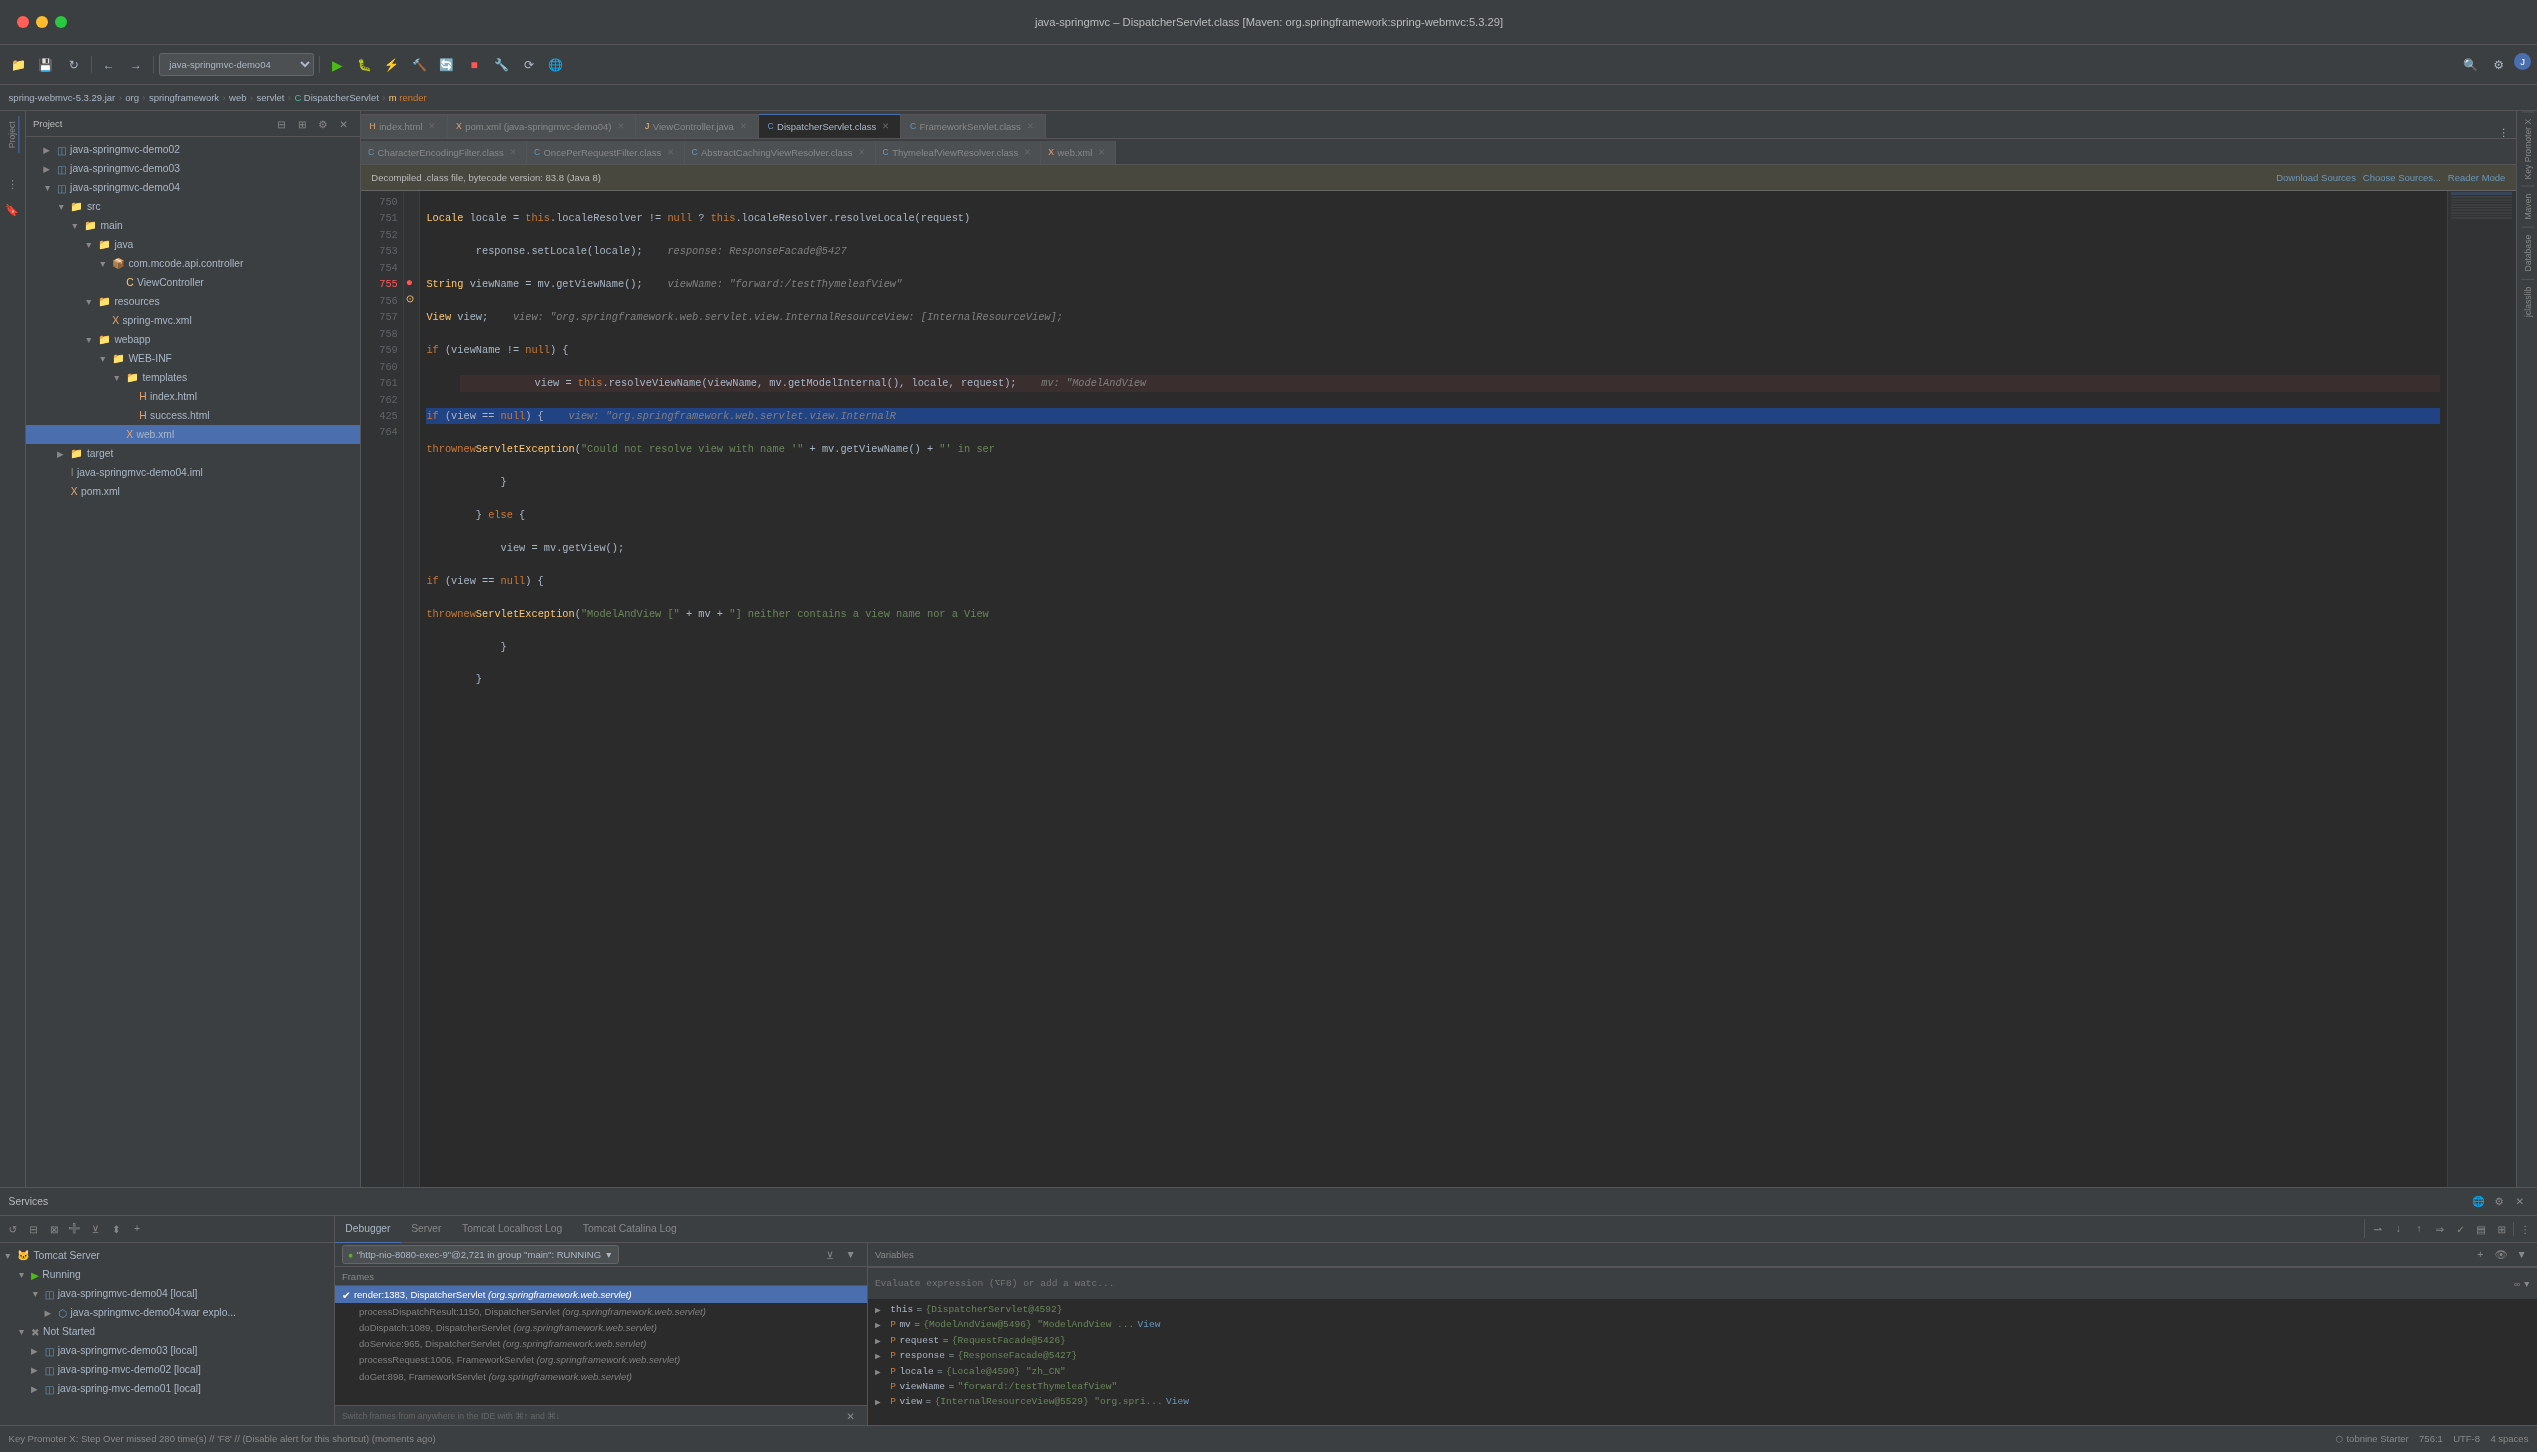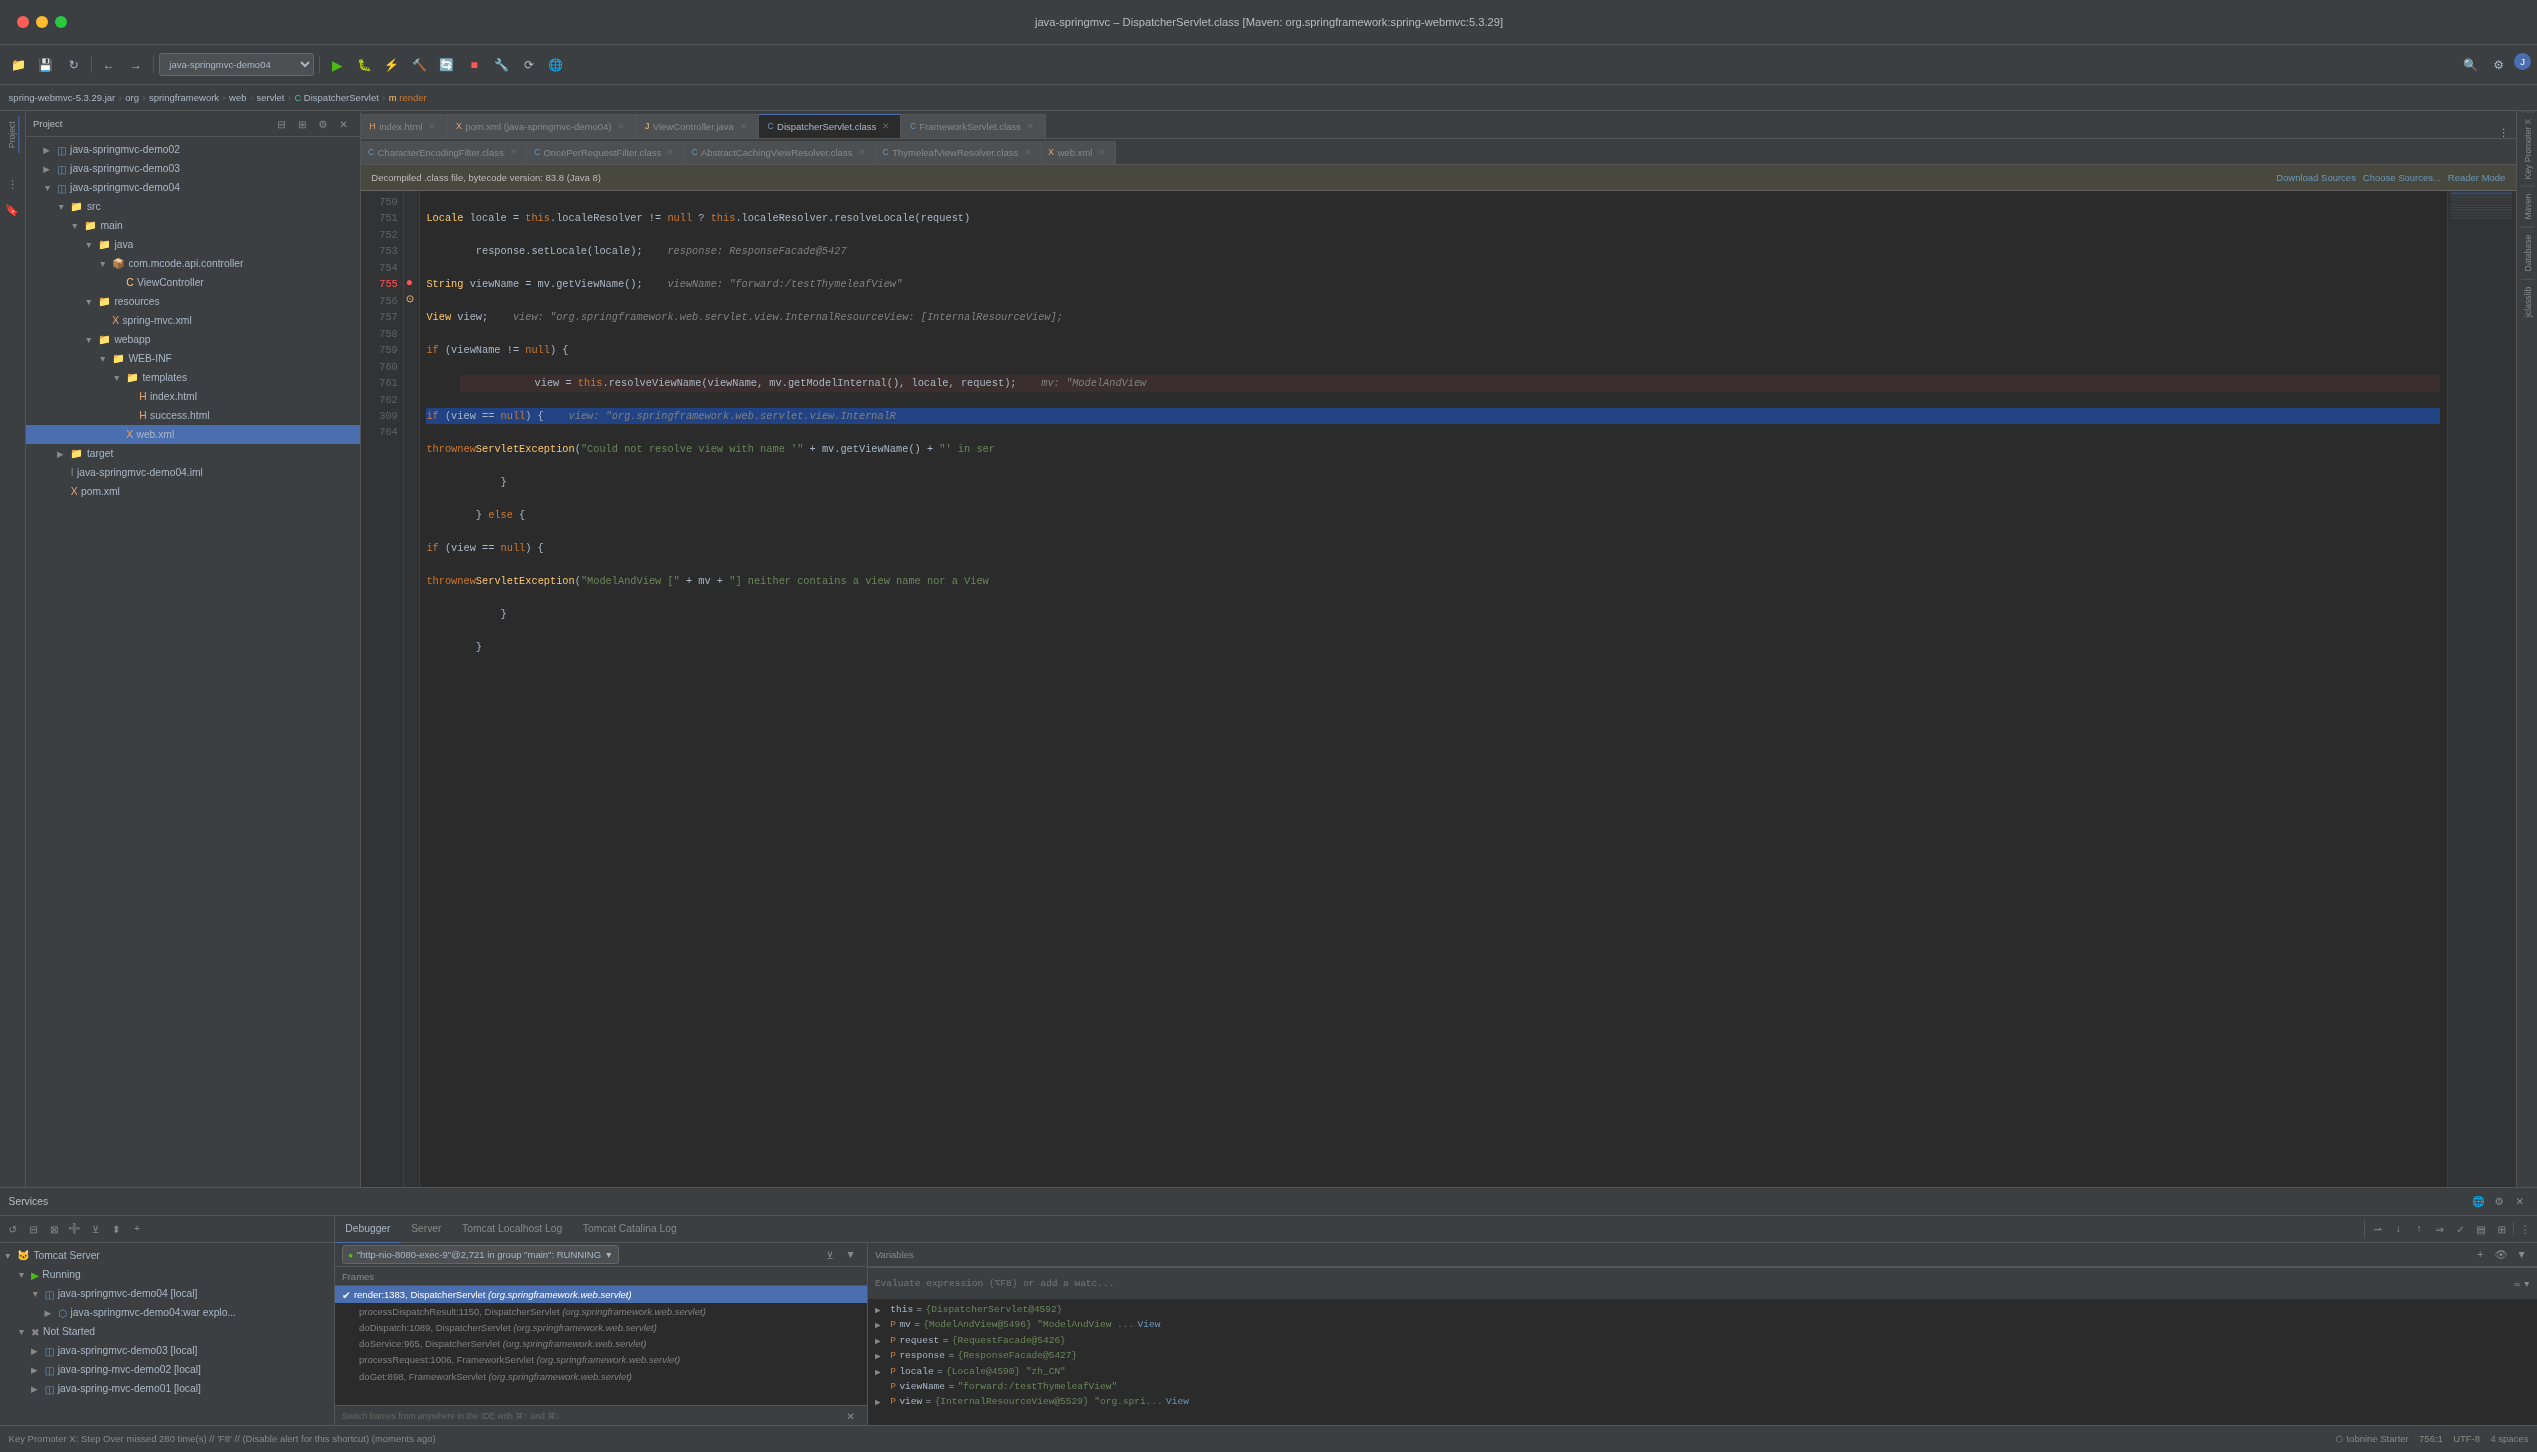--- a/index.html
+++ b/index.html
@@ -875,40 +875,41 @@
           <div>753</div>
           <div>754</div>
           <div style="color:#ff5555;">755</div>
           <div>756</div>
           <div>757</div>
           <div>758</div>
           <div>759</div>
           <div>760</div>
           <div>761</div>
           <div>762</div>
-          <div>309</div>
+          <div>425</div>
           <div>764</div>
         </div>
         <div style="width:15.5px;background:#313335;border-right:0.9px solid #3d3f41;flex-shrink:0;position:relative;">
 
           <div style="position:absolute;top:calc(5 * 16.3px + 3.4px);left:1.7px;color:#ff5555;font-size:12px;">●</div>
 
           <div style="position:absolute;top:calc(6 * 16.3px + 3.4px);left:1.7px;color:#ffc66d;font-size:10.3px;">⊙</div>
         </div>
         <div class="code-content">
 <span class="line">        <span class="type">Locale</span> locale = <span class="kw">this</span>.localeResolver != <span class="kw">null</span> ? <span class="kw">this</span>.localeResolver.resolveLocale(request)</span>
 <span class="line">        response.setLocale(locale);    <span class="comment">response: ResponseFacade@5427</span></span>
 <span class="line">        <span class="type">String</span> viewName = mv.getViewName();    <span class="comment">viewName: "forward:/testThymeleafView"</span></span>
 <span class="line">        <span class="type">View</span> view;    <span class="comment">view: "org.springframework.web.servlet.view.InternalResourceView: [InternalResourceView];</span></span>
 <span class="line">        <span class="kw">if</span> (viewName != <span class="kw">null</span>) {</span>
 <span class="line breakpoint-line">            view = <span class="kw">this</span>.resolveViewName(viewName, mv.getModelInternal(), locale, request);    <span class="comment">mv: "ModelAndView</span></span>
 <span class="line highlighted">            <span class="kw">if</span> (view == <span class="kw">null</span>) {    <span class="comment">view: "org.springframework.web.servlet.view.InternalR</span></span>
 <span class="line">                <span class="kw">throw</span> <span class="kw">new</span> <span class="type">ServletException</span>(<span class="str">"Could not resolve view with name '"</span> + mv.getViewName() + <span class="str">"' in ser</span></span>
 <span class="line">            }</span>
 <span class="line">        } <span class="kw">else</span> {</span>
+<span class="line">            view = mv.getView();</span>
 <span class="line">            <span class="kw">if</span> (view == <span class="kw">null</span>) {</span>
 <span class="line">                <span class="kw">throw</span> <span class="kw">new</span> <span class="type">ServletException</span>(<span class="str">"ModelAndView ["</span> + mv + <span class="str">"] neither contains a view name nor a View</span></span>
 <span class="line">            }</span>
 <span class="line">        }</span>
         </div>
 
         <div style="width:69px;background:#313335;border-left:0.9px solid #3d3f41;flex-shrink:0;position:relative;overflow:hidden;">
           <div style="position:absolute;top:0;left:0;right:0;bottom:0;opacity:0.3;">
 
             <div style="height:2.6px;background:#4b6eaf;margin:1.7px 3.4px;"></div>

